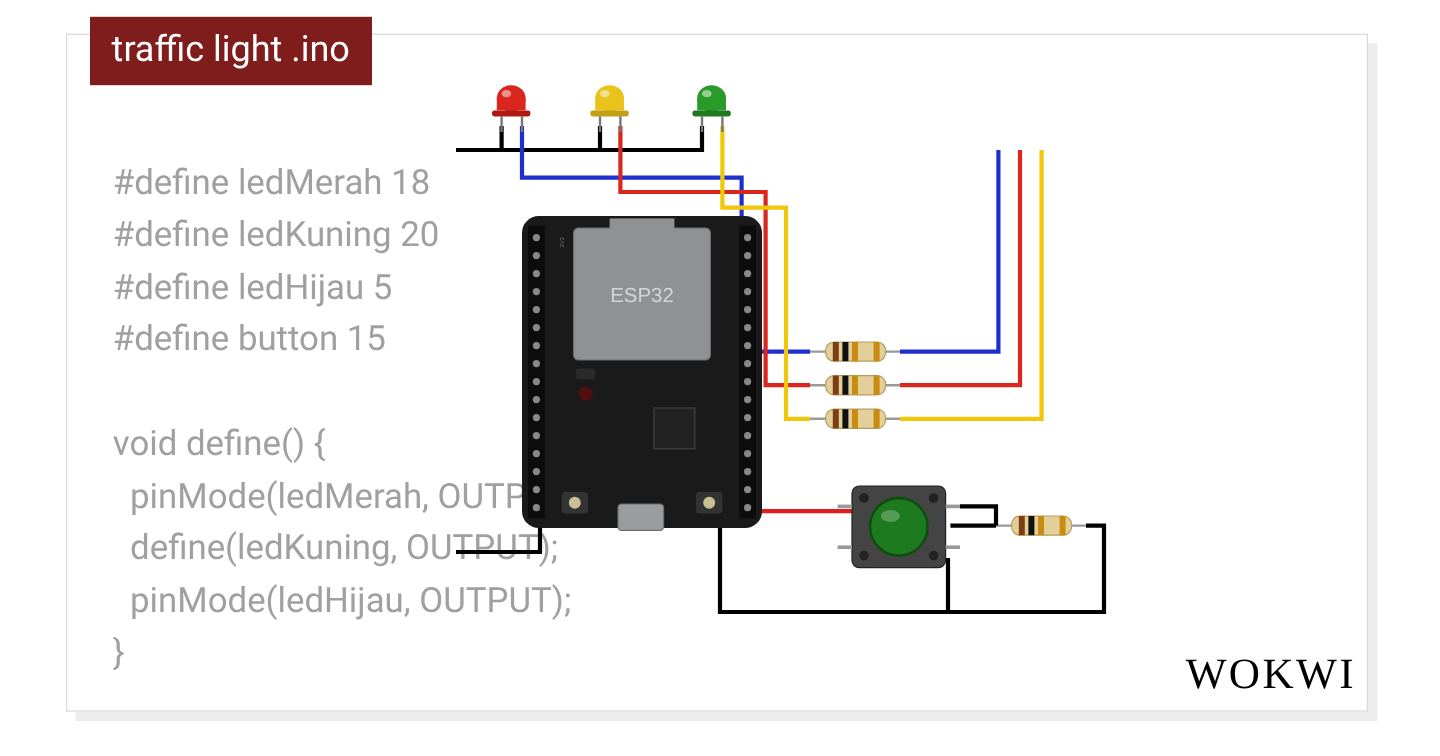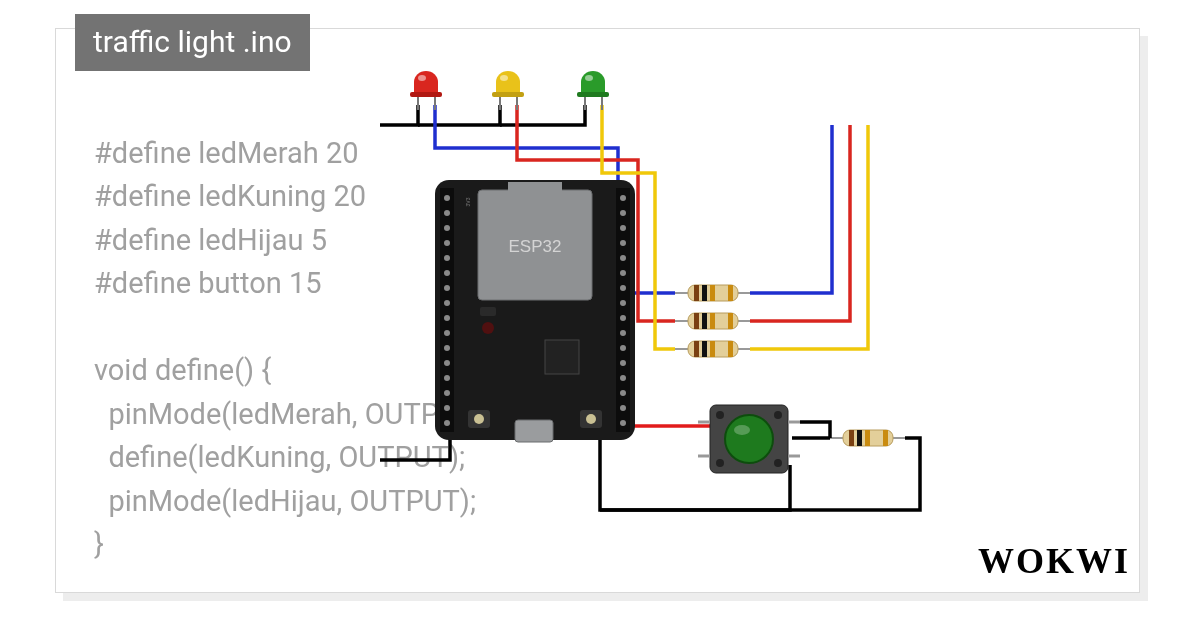--- a/index.html
+++ b/index.html
@@ -18,21 +18,21 @@
     width: 1085px;
     height: 565px;
     background: #fff;
     border: 1px solid #d9d9d9;
     box-shadow: 8px 8px 0 rgba(0,0,0,0.07);
   }
   .title-tab {
     position: absolute;
     left: 75px;
     top: 14px;
-    background: #737373;
+    background: #7f1d1d;
     color: #fff;
     font-size: 30px;
     padding: 10px 18px 12px;
     font-weight: 400;
   }
   .code-area {
     position: absolute;
     left: 94px;
     top: 88px;
     width: 360px;
@@ -41,21 +41,21 @@
     line-height: 1.5;
     font-weight: 400;
     white-space: pre;
     font-family: -apple-system, BlinkMacSystemFont, "Segoe UI", Roboto, sans-serif;
   }
   .brand {
     position: absolute;
     right: 70px;
     bottom: 48px;
     font-size: 36px;
-    font-weight: 700;
+    font-weight: 400;
     letter-spacing: 2px;
     font-family: "Comic Sans MS", "Marker Felt", fantasy;
   }
   .circuit {
     position: absolute;
     left: 380px;
     top: 70px;
     width: 580px;
     height: 490px;
   }
@@ -64,21 +64,21 @@
 </head>
 <body>
 
 <div class="card"></div>
 
 <div class="title-tab">
   <span>traffic light .ino</span>
 </div>
 
 <div class="code-area">
-<span>#define ledMerah 20</span>
+<span>#define ledMerah 18</span>
 <span>#define ledKuning 20</span>
 <span>#define ledHijau 5</span>
 <span>#define button 15</span>
 <span></span>
 <span>void define() {</span>
 <span>  pinMode(ledMerah, OUTPUT);</span>
 <span>  define(ledKuning, OUTPUT);</span>
 <span>  pinMode(ledHijau, OUTPUT);</span>
 <span>}</span>
 </div>

